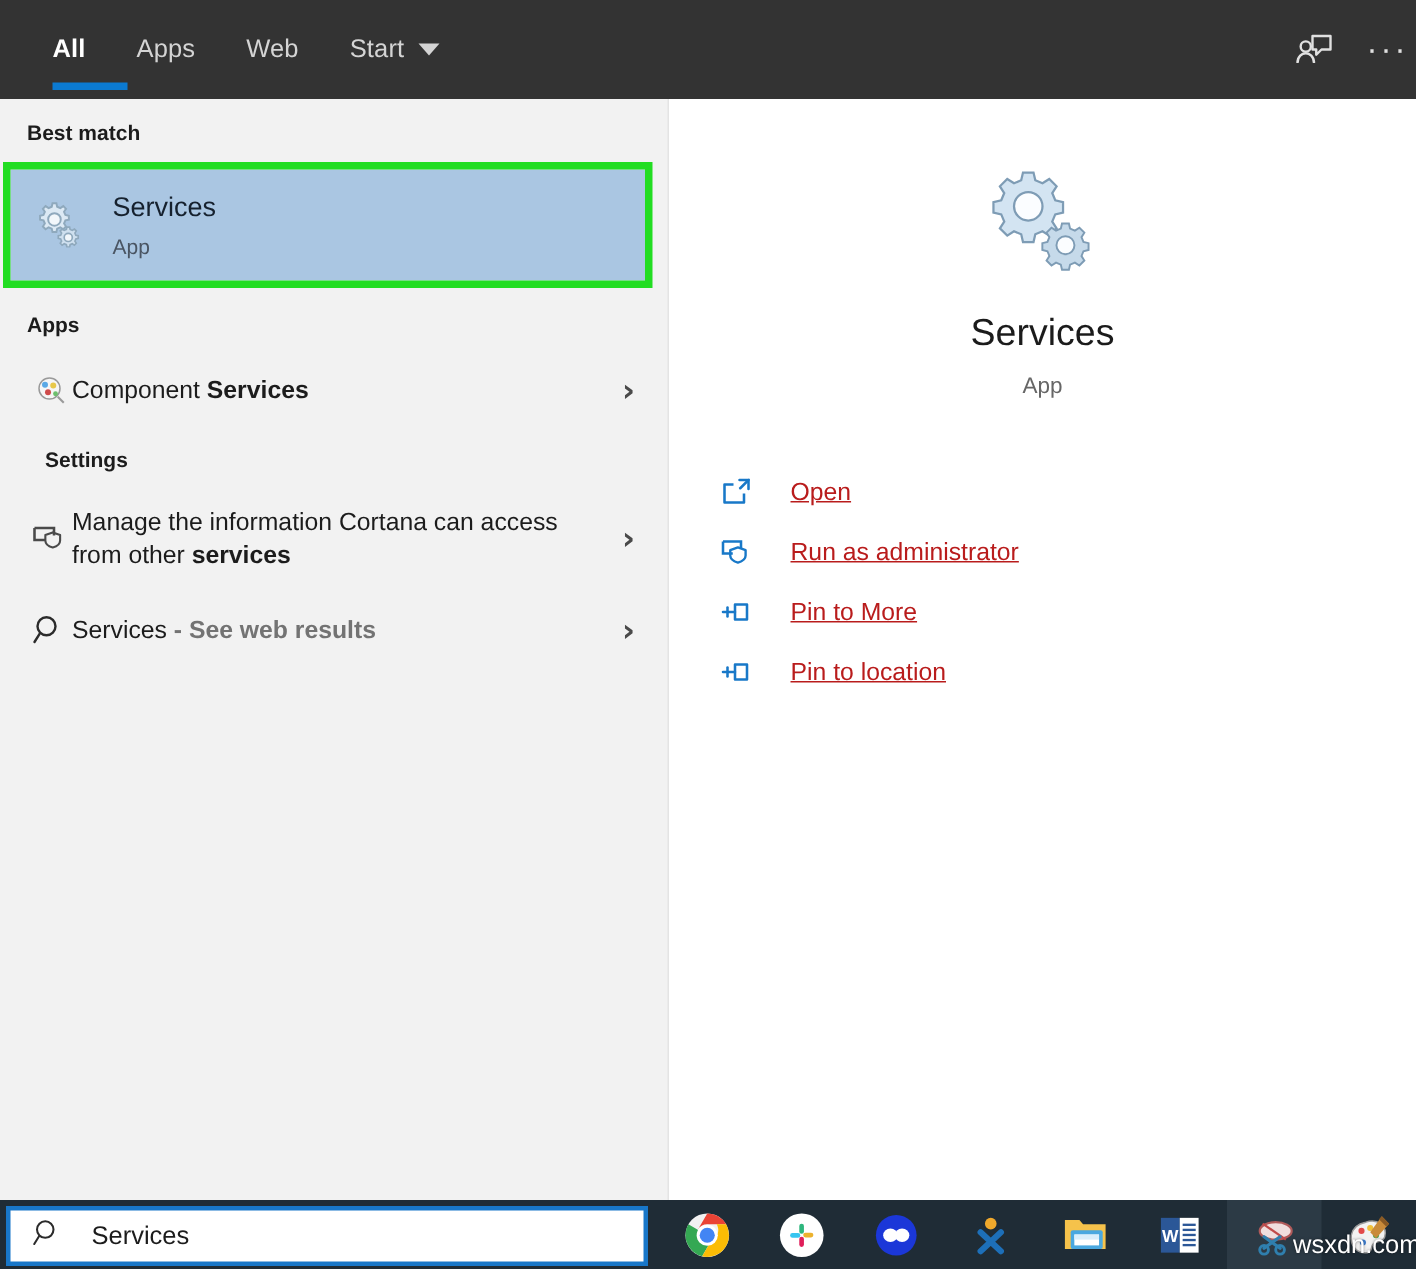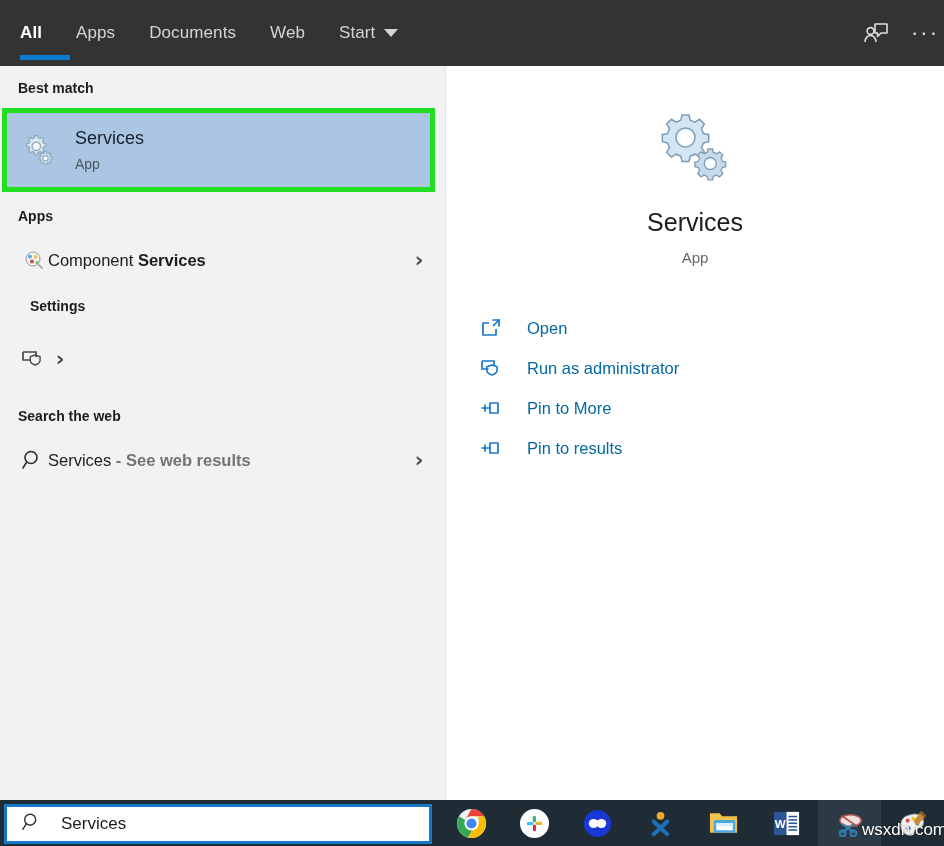--- a/index.html
+++ b/index.html
@@ -10,21 +10,21 @@
     background: #ffffff;
   }
   .screen { position: relative; width: 944px; height: 846px; }
 
   
   .header {
     position: absolute; left: 0; top: 0; width: 944px; height: 66px;
     background: #333333;
     display: flex; align-items: center;
   }
-  .tabs { display: flex; align-items: center; height: 66px; padding-left: 20px; }
+  .tabs { display: flex; align-items: center; height: 66px; padding-left: 35px; }
   .tab {
     position: relative; height: 66px;
     display: flex; align-items: center;
     padding: 0 16px 0 0; margin-right: 18px;
     color: #d4d4d4; font-size: 17px; letter-spacing: .1px;
     cursor: default;
   }
   .tab:first-child { padding-left: 0; }
   .tab.active { color: #ffffff; font-weight: bold; }
   .tab.active .tab-underline {
@@ -109,21 +109,21 @@
   .preview-head { text-align: center; padding-top: 42px; }
   .preview-icon { height: 74px; display: flex; align-items: center; justify-content: center; }
   .preview-title { font-size: 25px; color: #1b1b1b; margin-top: 26px; }
   .preview-sub { font-size: 15px; color: #666666; margin-top: 12px; }
   .actions { margin-top: 42px; padding-left: 30px; }
   .action {
     display: flex; align-items: center;
     height: 40px; margin-bottom: 0px;
   }
   .action .act-icon { width: 30px; flex: 0 0 30px; display: flex; align-items: center; justify-content: center; }
-  .action .act-label { margin-left: 21px; font-size: 16.5px; color: #0369a1; }
+  .action .act-label { margin-left: 21px; font-size: 16.5px; color: #b91c1c; text-decoration: underline; }
 
   
   .taskbar {
     position: absolute; left: 0; top: 800px;
     width: 944px; height: 46px;
     background: #1f2c36;
     display: flex; align-items: center;
   }
   .search-box {
     position: absolute; left: 4px; top: 804px;
@@ -157,23 +157,20 @@
 
       <div class="tab active">
         <span class="tab-label">All</span>
         <span class="tab-underline"></span>
       </div>
 
       <div class="tab">
         <span class="tab-label">Apps</span>
       </div>
 
-      <div class="tab">
-        <span class="tab-label">Documents</span>
-      </div>
 
       <div class="tab">
         <span class="tab-label">Web</span>
       </div>
 
       <div class="tab">
         <span class="tab-label">Start</span>
         <span class="caret-down"></span>
       </div>
 
@@ -235,24 +232,24 @@
 
     <div class="section-head sec-settings">Settings</div>
     <div class="row two-line">
       <span class="row-icon">
         <svg width="26" height="26" viewBox="0 0 26 26">
           <path d="M3 6 H16 V11" fill="none" stroke="#4a4a4a" stroke-width="1.7"></path>
           <path d="M3 6 V14 H10" fill="none" stroke="#4a4a4a" stroke-width="1.7"></path>
           <path d="M13 10 L19 12.2 V16.5 C19 19.4 16.6 21.3 13 22.3 C9.4 21.3 7 19.4 7 16.5 V12.2 Z" fill="none" stroke="#4a4a4a" stroke-width="1.7" stroke-linejoin="round" transform="translate(2.2,-1.4) scale(0.82) translate(2.8,2.6)"></path>
         </svg>
       </span>
+      <span class="row-text"><span>Manage the information Cortana can access from other </span><b>services</b></span>
       <span class="chev">›</span>
     </div>
 
-    <div class="section-head sec-web">Search the web</div>
     <div class="row">
       <span class="row-icon">
         <svg width="24" height="24" viewBox="0 0 24 24">
           <circle cx="10" cy="9.5" r="6" fill="none" stroke="#2b2b2b" stroke-width="1.6"></circle>
           <path d="M5.6 14.2 L2 20" stroke="#2b2b2b" stroke-width="1.6" stroke-linecap="round"></path>
         </svg>
       </span>
       <span class="row-text"><span>Services</span><span class="row-sub"> - See web results</span></span>
       <span class="chev">›</span>
     </div>
@@ -315,21 +312,21 @@
       </div>
 
       <div class="action">
         <span class="act-icon">
           <svg width="22" height="22" viewBox="0 0 22 22">
             <path d="M10 6 H18 V16 H10 Z" fill="none" stroke="#1878c8" stroke-width="1.7" stroke-linejoin="round"></path>
             <path d="M10 11 H2" stroke="#1878c8" stroke-width="1.7" stroke-linecap="round"></path>
             <path d="M5 8 V14" stroke="#1878c8" stroke-width="1.7" stroke-linecap="round"></path>
           </svg>
         </span>
-        <span class="act-label">Pin to results</span>
+        <span class="act-label">Pin to location</span>
       </div>
 
     </div>
 
   </div>
 
   <div class="taskbar"></div>
 
   <div class="search-box">
     <span>

